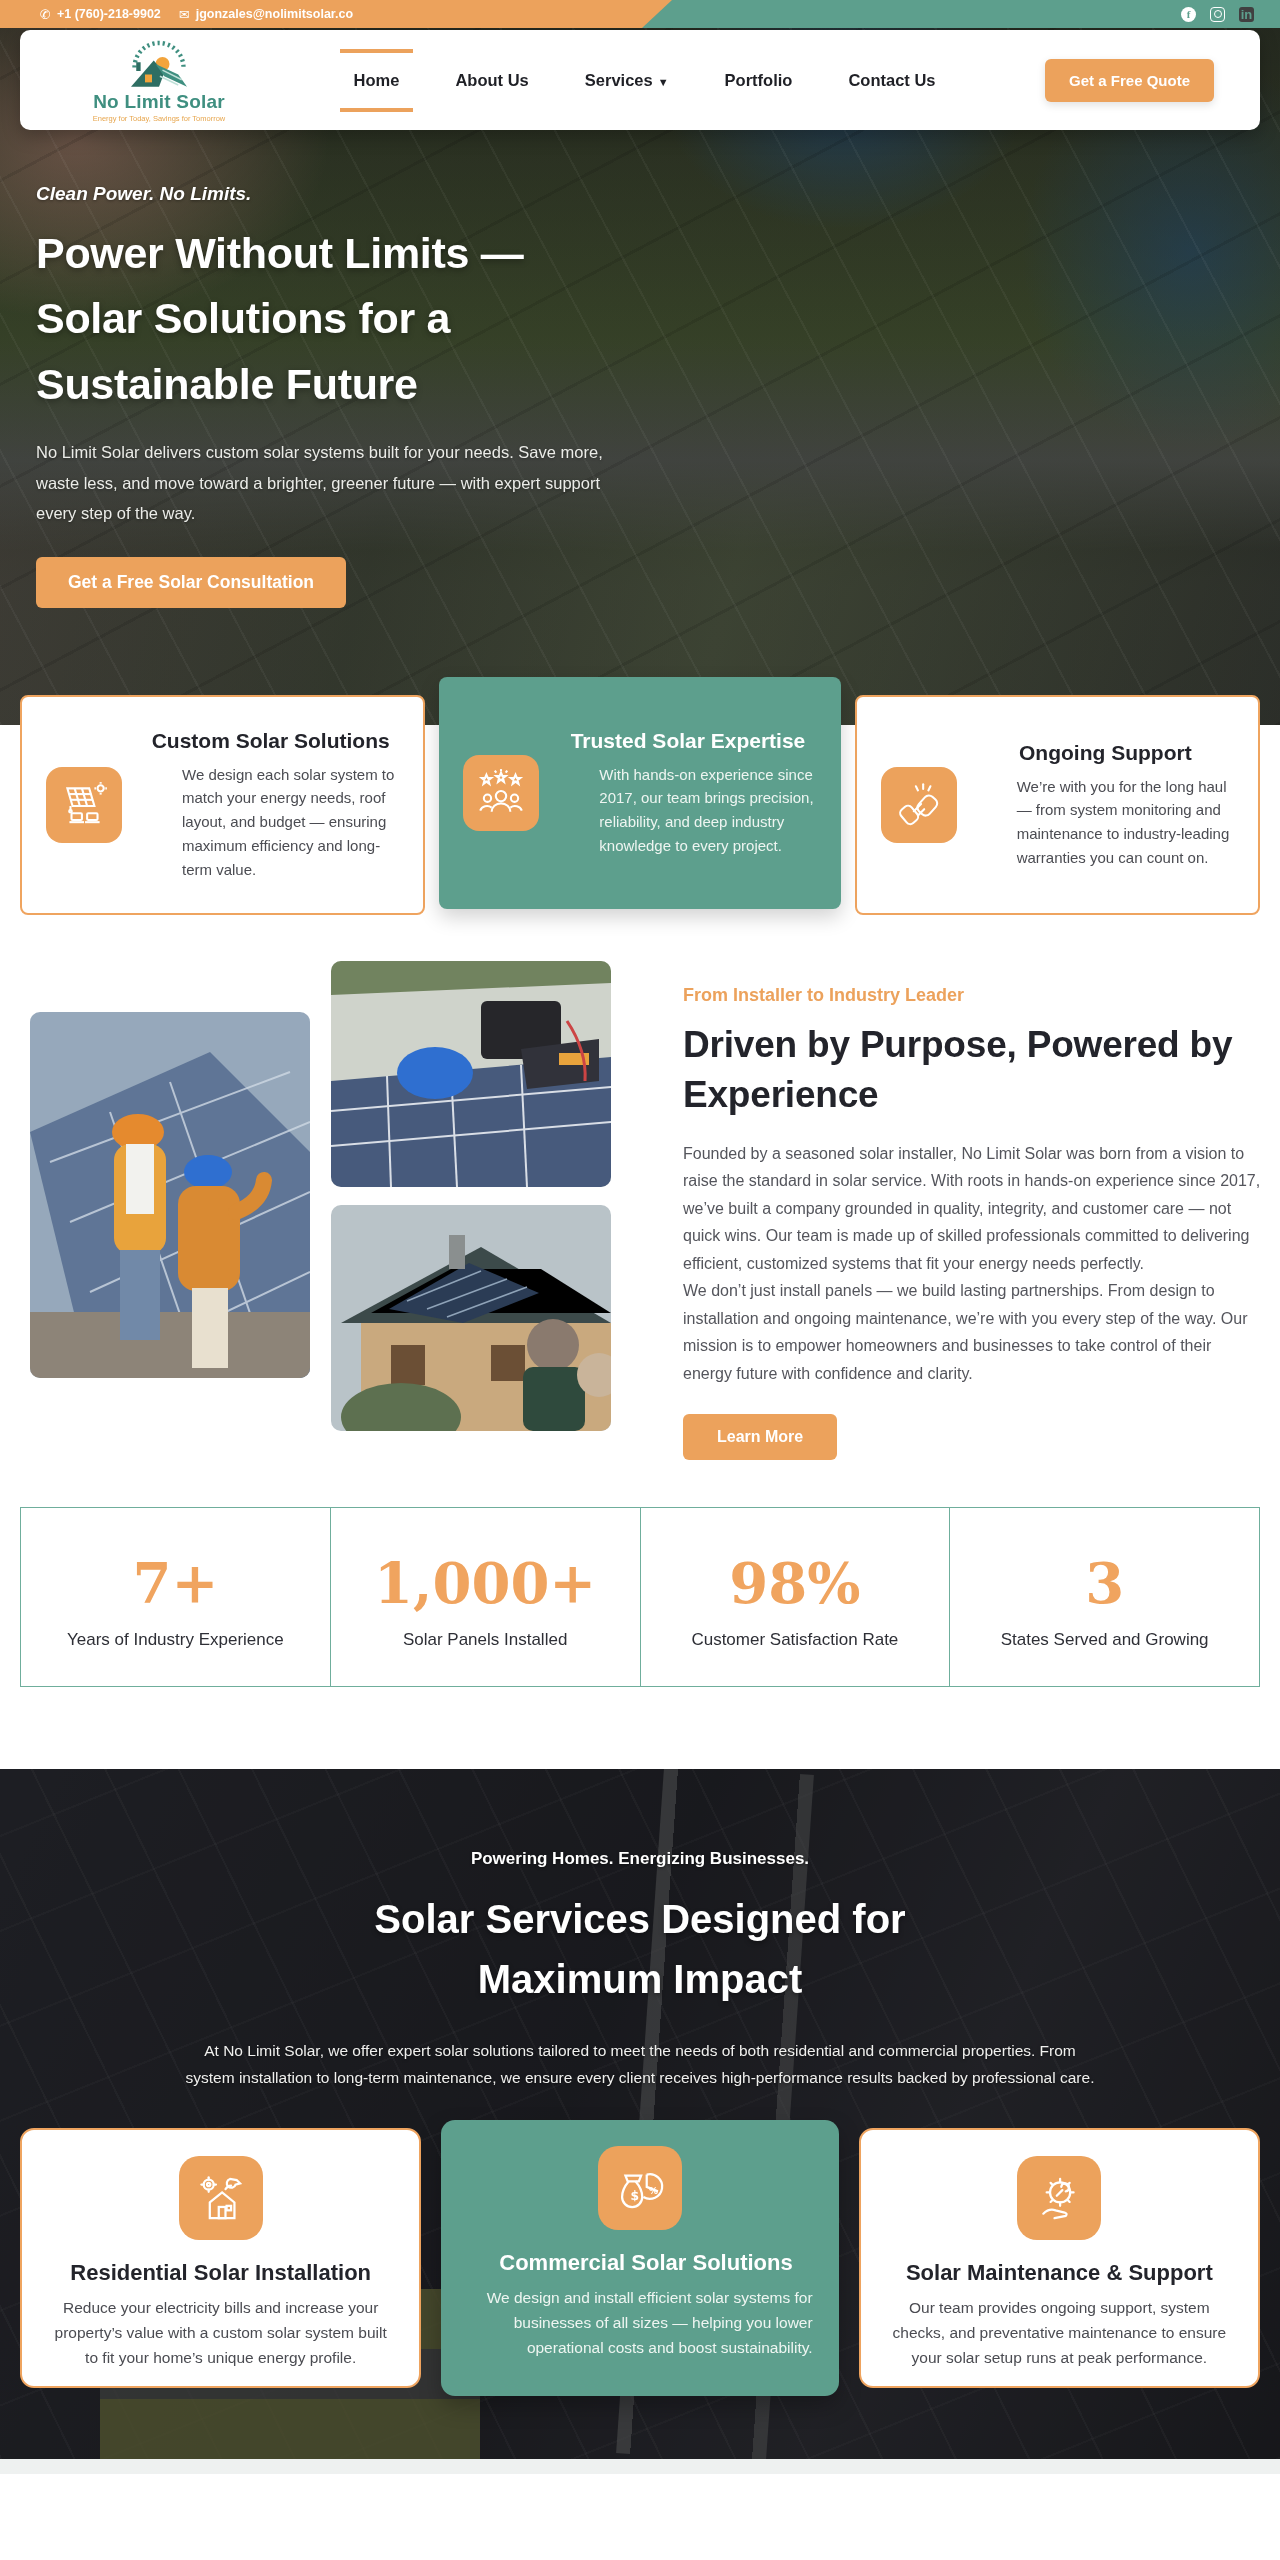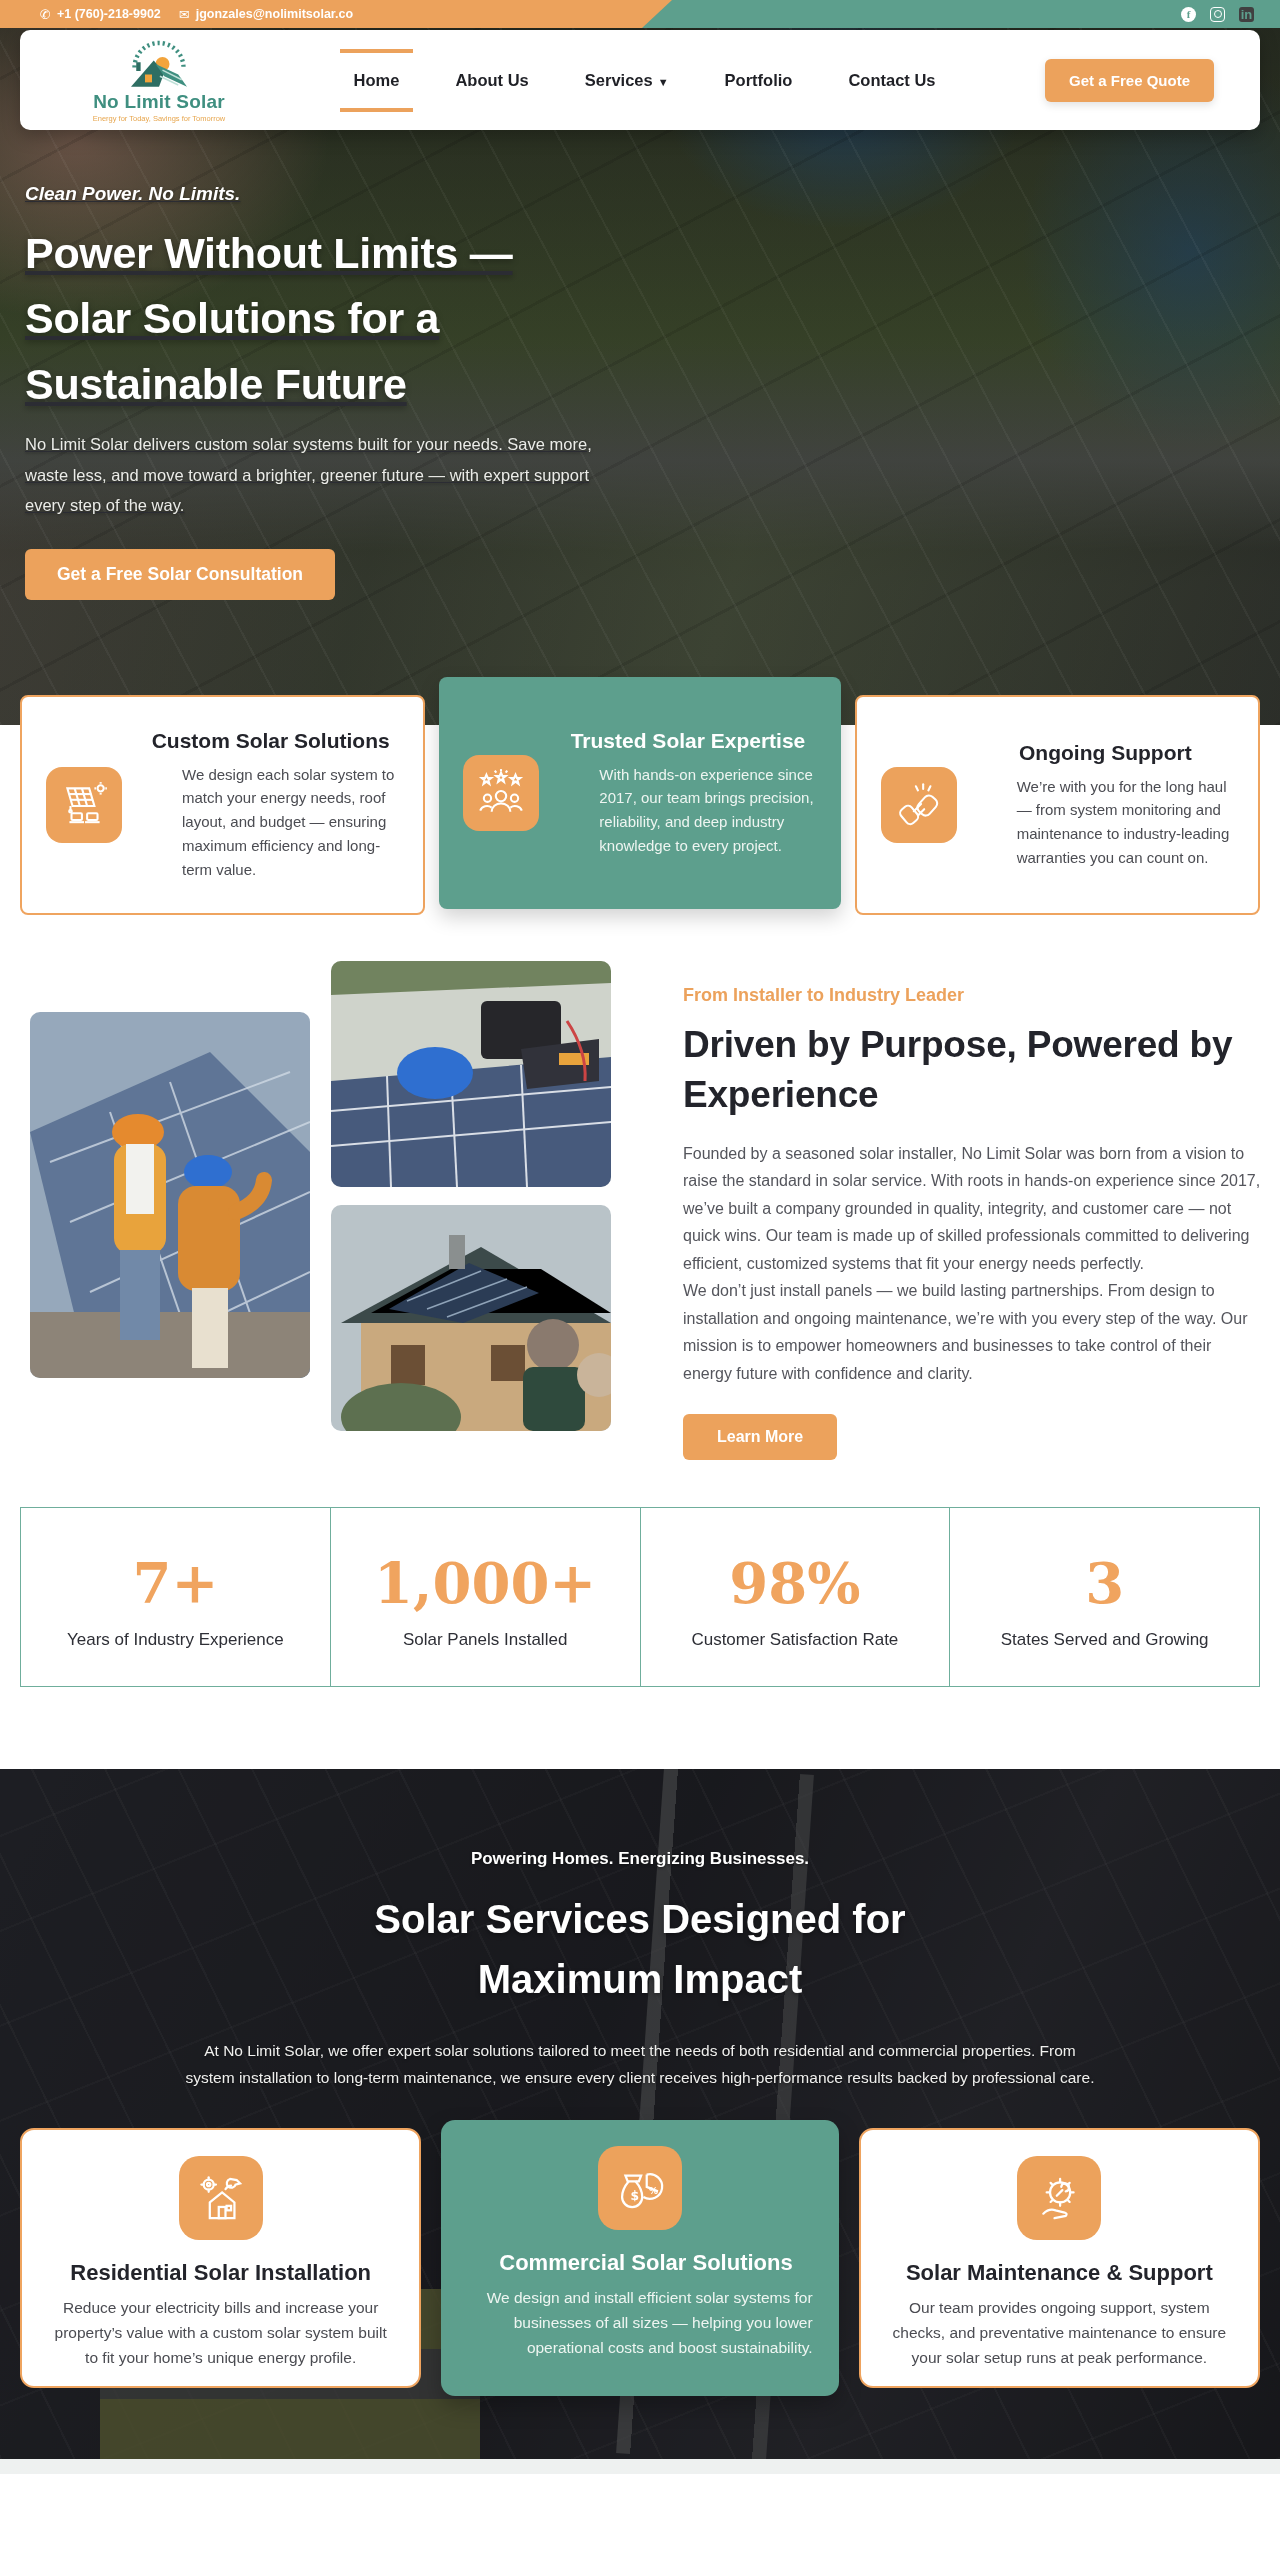--- a/index.html
+++ b/index.html
@@ -47,24 +47,24 @@
   .brand { display:flex; flex-direction:column; align-items:center; width:150px; }
   .brand-name { color:#3f8f80; font-weight:bold; font-size:19px; letter-spacing:.2px; }
   .brand-tag { color:#e7a64e; font-size:7.5px; margin-top:1px; white-space:nowrap; }
   .menu { display:flex; align-items:center; gap:52px; margin:0 auto; padding-left:40px; }
   .menu-item { font-size:16.5px; font-weight:bold; color:#1f2026; cursor:pointer; position:relative; padding:6px 2px; }
   .menu-item.active::before { content:""; position:absolute; top:-16px; left:-12px; right:-12px; height:4px; background:#eca25c; }
   .menu-item.active::after  { content:""; position:absolute; bottom:-16px; left:-12px; right:-12px; height:4px; background:#eca25c; }
   .caret { font-size:11px; margin-left:5px; color:#1f2026; }
   .btn { background:#eca25c; color:#fff; font-weight:bold; border:none; border-radius:6px; cursor:pointer; font-family:"Liberation Sans",sans-serif; }
   .nav-cta { padding:13px 24px; font-size:15px; margin-left:30px; box-shadow:0 3px 8px rgba(0,0,0,.12); }
-  .hero-content { position:relative; z-index:2; padding:155px 0 0 25px; width:640px;text-decoration:underline; }
+  .hero-content { position:relative; z-index:2; padding:155px 0 0 36px; width:640px; }
   .hero-eyebrow { color:#fff; font-style:italic; font-weight:bold; font-size:19px; text-shadow:0 1px 3px rgba(0,0,0,.4); }
   .hero-title { color:#fff; font-size:43px; font-weight:bold; line-height:1.52; letter-spacing:-.3px; margin-top:16px; width:600px; text-shadow:0 2px 6px rgba(0,0,0,.35); }
-  .hero-body { color:#ebece8; font-size:16.5px; line-height:1.85; margin-top:12px; width:568px; text-shadow:0 1px 3px rgba(0,0,0,.4); }
+  .hero-body { color:#ebece8; font-size:16.5px; line-height:1.85; margin-top:20px; width:568px; text-shadow:0 1px 3px rgba(0,0,0,.4); }
   .hero-cta { margin-top:28px; padding:15px 32px; font-size:17.5px; }
   
   .cards-row { display:flex; gap:14px; margin:-42px 20px 0 20px; position:relative; z-index:6; align-items:flex-end; }
   .fcard { flex:1; background:#fff; border:2px solid #efa45f; border-radius:8px; height:220px; padding:24px 24px; display:flex; align-items:center; gap:20px; }
   .fcard.teal { background:#5d9f8d; border:none; height:232px; transform:translateY(-6px); box-shadow:0 8px 20px rgba(0,0,0,.18); }
   .ficon { width:76px; height:76px; min-width:76px; background:#eca25c; border-radius:16px; display:flex; align-items:center; justify-content:center; }
   .fcard-txt { flex:1; }
   .fcard-title { font-size:21px; font-weight:bold; color:#23242b; text-align:center; margin-bottom:10px; }
   .fcard-body { font-size:15px; line-height:1.58; color:#4b4c52;margin-left:40px; }
   .fcard.teal .fcard-title { color:#fff; }

